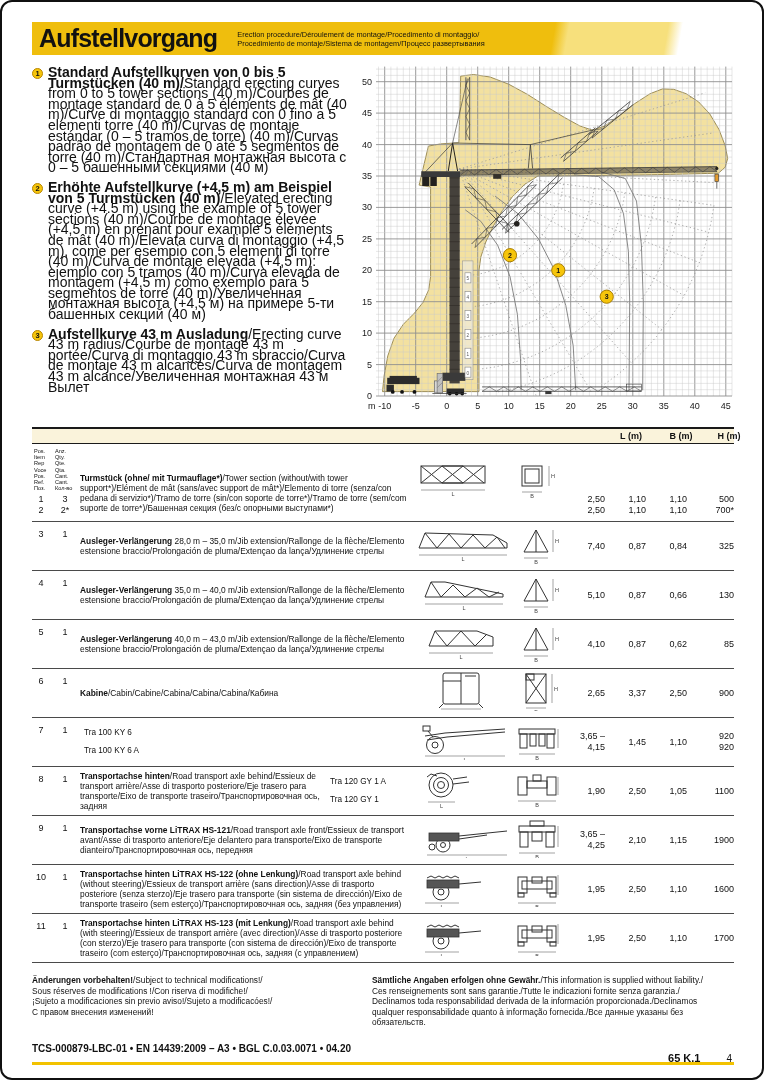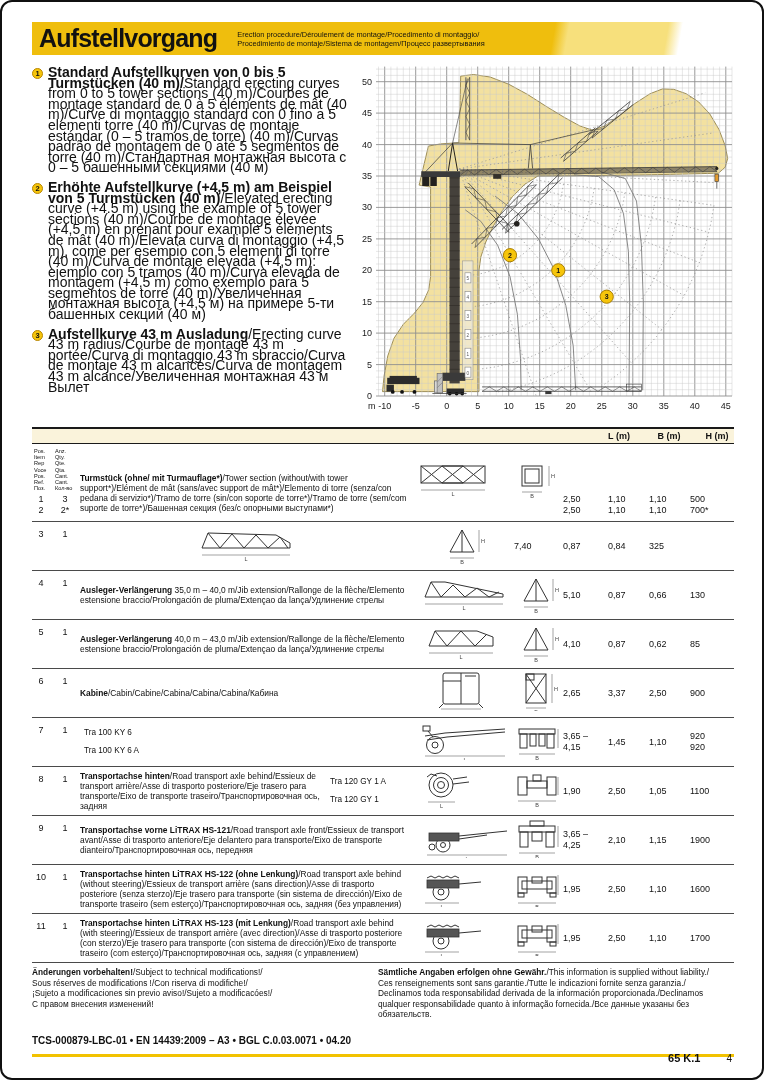--- a/index.html
+++ b/index.html
@@ -13,35 +13,35 @@
   .band-sub{margin-left:20px;font-size:7.4px;font-weight:normal;line-height:9.5px;padding-top:1px}
   
   .top{display:flex;gap:4px;margin-top:8px;margin-bottom:4px}
   .notes{width:318px;padding-top:4px}
   .note{display:flex;margin-bottom:9px}
   .badge{flex:none;width:11px;height:11px;border-radius:50%;background:#F6C50B;border:1px solid #b88600;font-size:7.5px;font-weight:bold;text-align:center;line-height:10px;margin-right:5px;margin-top:1px}
   .ntext{font-size:14px;line-height:10.6px}
   .chartwrap{width:382px}
   svg{font-family:"Liberation Sans",sans-serif}
   
-  .thead{display:grid;grid-template-columns:18px 24px 332px 96px 46px 42px 38px 38px 44px;column-gap:10px;background:#FAF3DB;border-top:2.5px solid #1a1a1a;border-bottom:1.5px solid #1a1a1a;padding:2px 0;margin-top:10px;font-size:9px;font-weight:bold}
+  .thead{display:grid;grid-template-columns:18px 24px 332px 96px 46px 42px 38px 38px 44px;column-gap:10px;background:#FAF3DB;border-top:2.5px solid #1a1a1a;border-bottom:1.5px solid #1a1a1a;padding:2px 12px;margin-top:10px;font-size:9px;font-weight:bold}
   .thead div{text-align:center}
   .trow{display:grid;grid-template-columns:18px 24px 332px 96px 46px 42px 38px 38px 44px;column-gap:3px;border-bottom:1.5px solid #4a4a4a;padding:2px 0;align-items:center}
   .c.pos,.c.anz{font-size:9px;text-align:center;align-self:start;padding-top:2px}
   .leg{font-size:5.6px;line-height:6.2px;text-align:left;padding-left:2px;color:#111}
   .pnums{margin-top:3px;font-size:9px;line-height:10.5px;text-align:center}
   .desc{font-size:8.4px;line-height:10px;align-self:center;display:flex}
   .desc .dtext{flex:1}
   .codes{flex:none;width:86px;font-size:8.2px;line-height:18px;align-self:center;padding-left:4px}
-  .num{font-size:9px;line-height:11px;text-align:left;align-self:center}
+  .num{font-size:9px;line-height:11px;text-align:right;align-self:center}
   .vend{align-self:end;padding-bottom:3px}
   .dpad{padding-top:21px}
   .d1,.d2{align-self:center;text-align:center}
   
-  .fnotes{display:grid;grid-template-columns:330px 1fr;column-gap:16px;margin-top:4px;font-size:8.3px;line-height:10.6px}
+  .fnotes{display:grid;grid-template-columns:330px 1fr;column-gap:10px;margin-top:12px;font-size:8.3px;line-height:10.6px}
   .docline{display:flex;justify-content:space-between;align-items:flex-end;margin-top:15px;border-bottom:3px solid #F2C200;padding-bottom:8px}
   .doccode{font-size:10px;font-weight:bold}
   .pagenum{position:absolute;right:30px;bottom:14px;font-size:10px}
   .pagenum b{font-size:11px;margin-right:26px}
 </style>
 </head>
 <body>
 
 <div class="page">
 
@@ -386,20 +386,23 @@
         <div class="num vend">1,10<br>1,10</div>
         <div class="num vend">500<br>700*</div>
       </div>
       <div class="trow" style="min-height:24px">
         <div class="c pos">
           <div class="pnums">3</div>
         </div>
         <div class="c anz">
           <div class="pnums">1</div>
         </div>
+        <div class="desc">
+          <div class="dtext"><b>Ausleger-Verlängerung</b> 28,0 m – 35,0 m/Jib extension/Rallonge de la flèche/Elemento estensione braccio/Prolongación de pluma/Extençao da lança/Удлинение стрелы</div>
+        </div>
         <div class="d1"><svg width="96" height="40" viewBox="0 0 96 40">
             <path d="M4 24 92 24 92 19 78 11 10 9 4 24 Z" stroke="#333" fill="none" stroke-width="1"></path>
             <path d="M10 9 22 24 34 10 46 24 58 11 70 24 82 13 90 24" stroke="#333" fill="none" stroke-width="1"></path>
             <line x1="4" y1="31" x2="92" y2="31" stroke="#666" stroke-width="0.6"></line>
             <text x="48" y="37" font-size="5.5" fill="#444" text-anchor="middle">L</text>
           </svg></div>
         <div class="d2"><svg width="46" height="40" viewBox="0 0 46 40">
             <path d="M22 6 10 28 34 28 Z" stroke="#333" fill="none" stroke-width="1"></path>
             <line x1="22" y1="6" x2="22" y2="28" stroke="#333" fill="none" stroke-width="1"></line>
             <line x1="10" y1="34" x2="34" y2="34" stroke="#666" stroke-width="0.6"></line>

